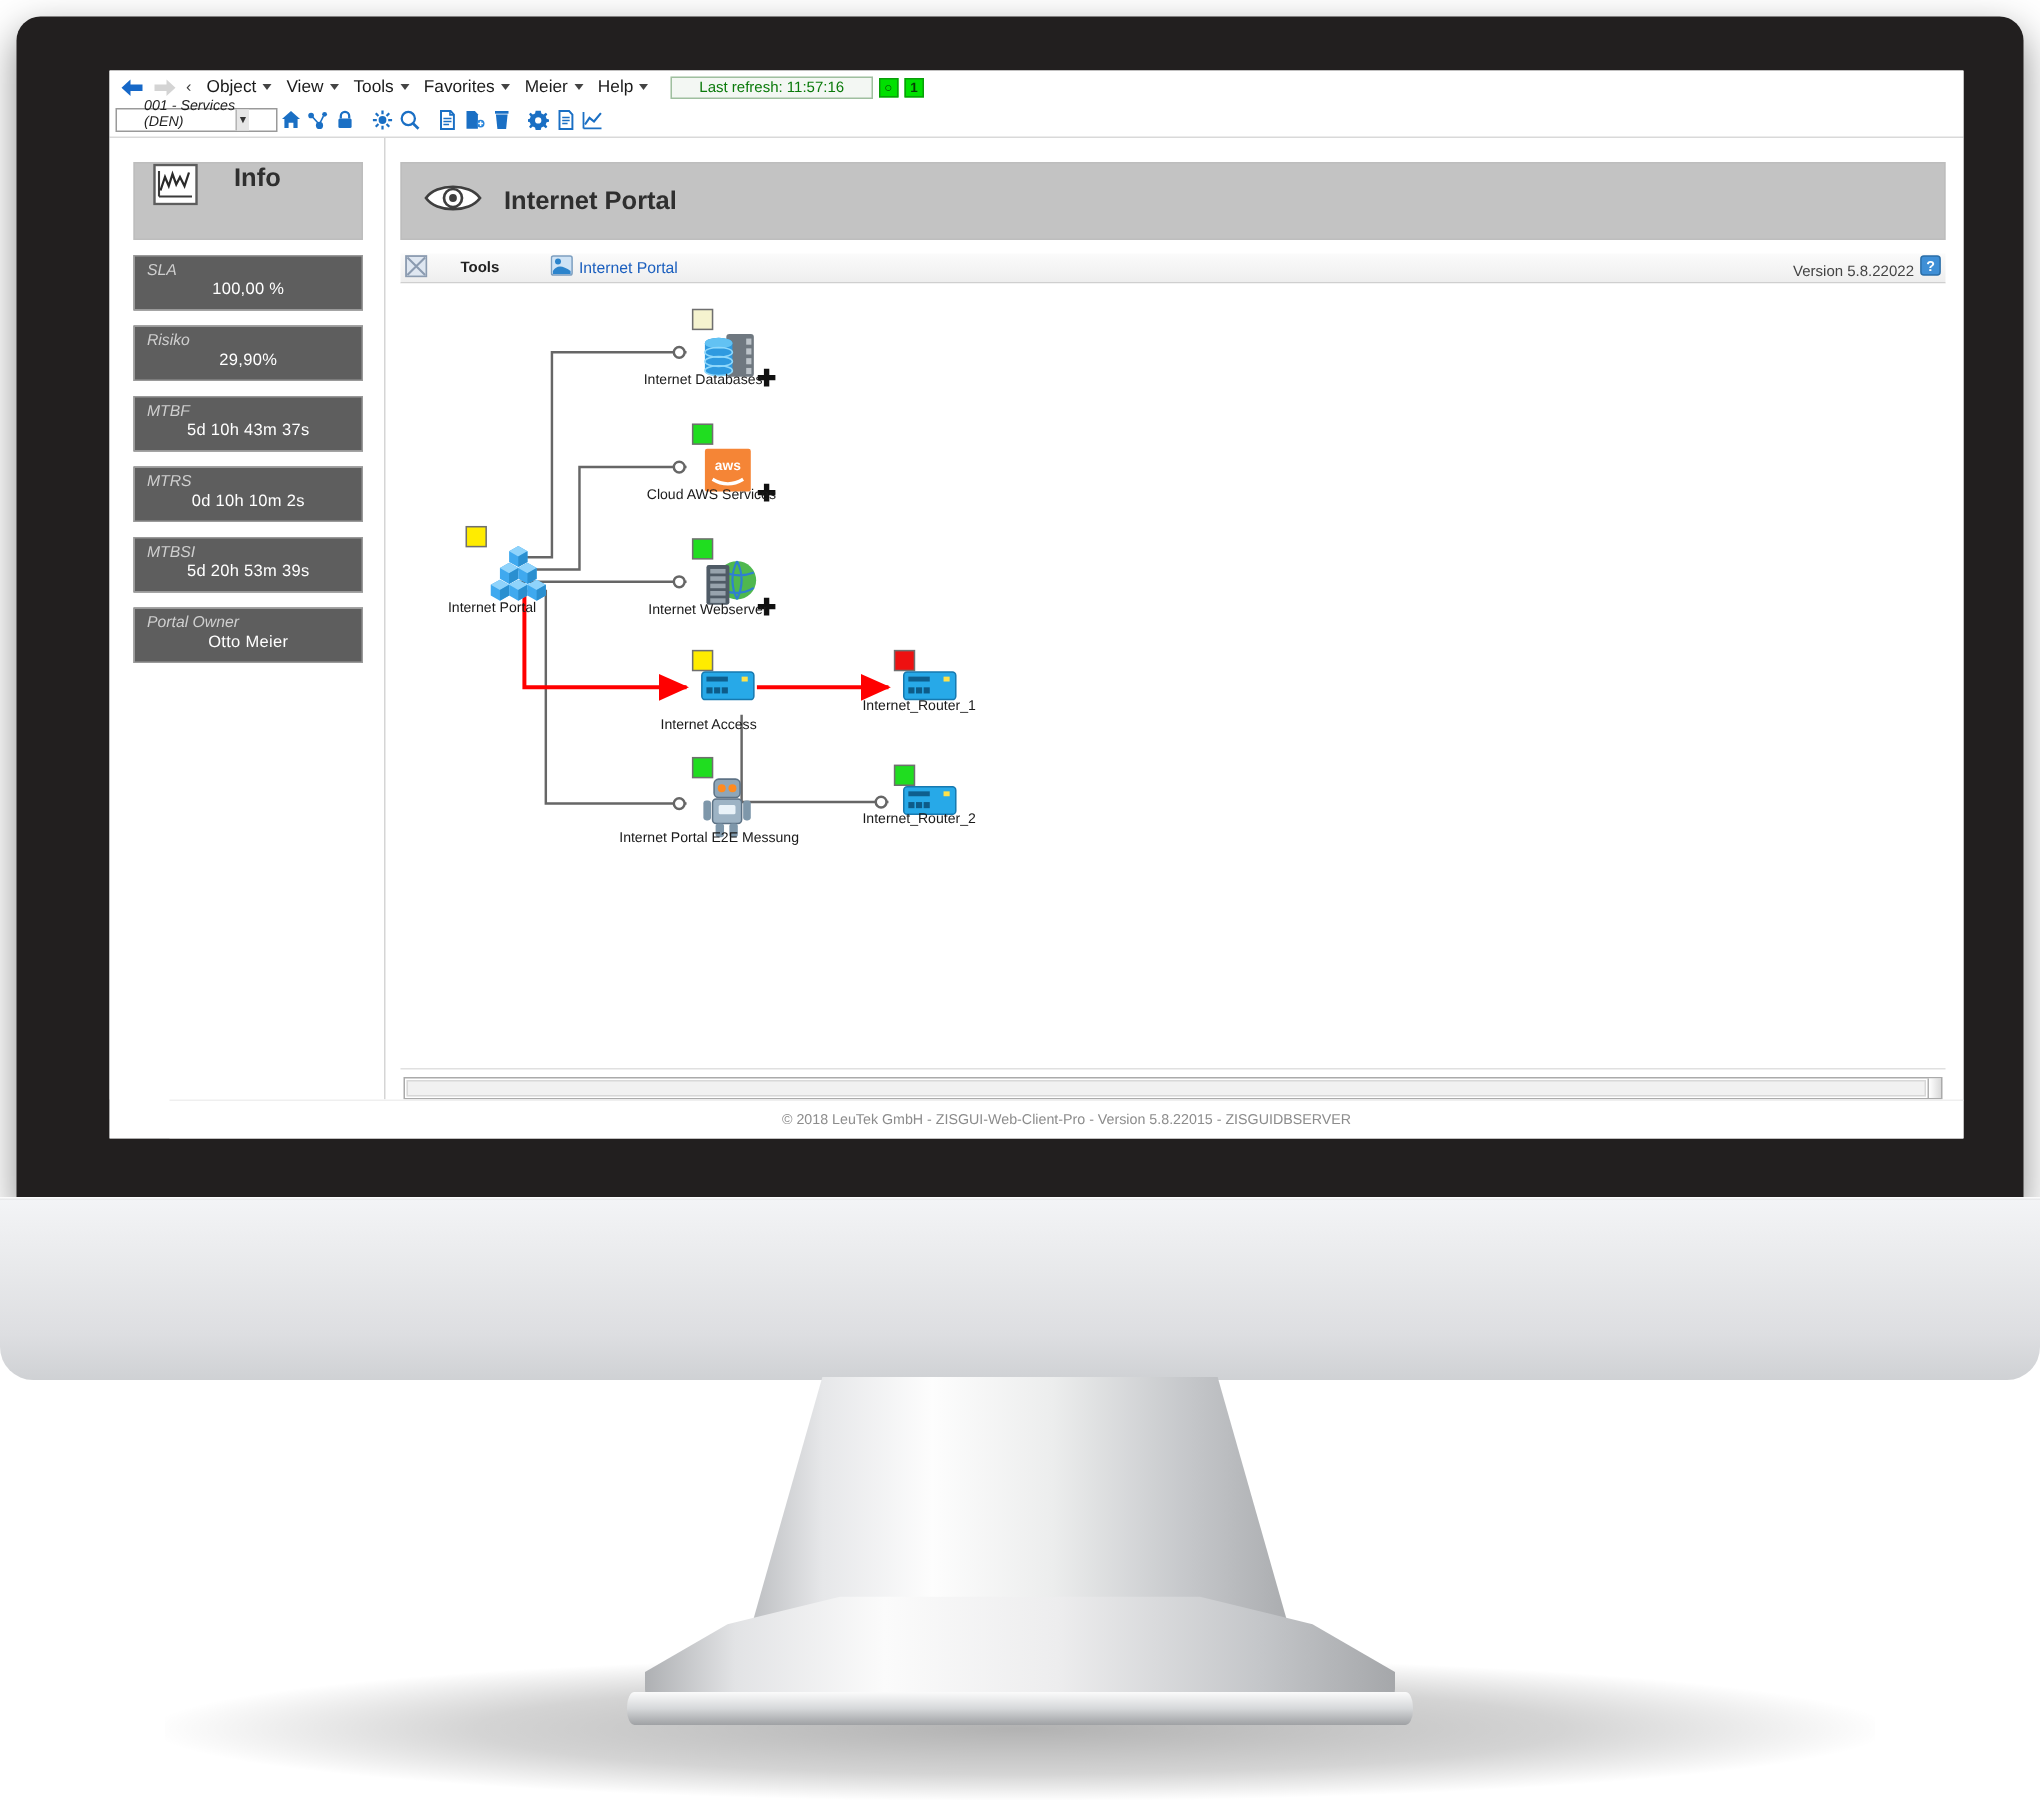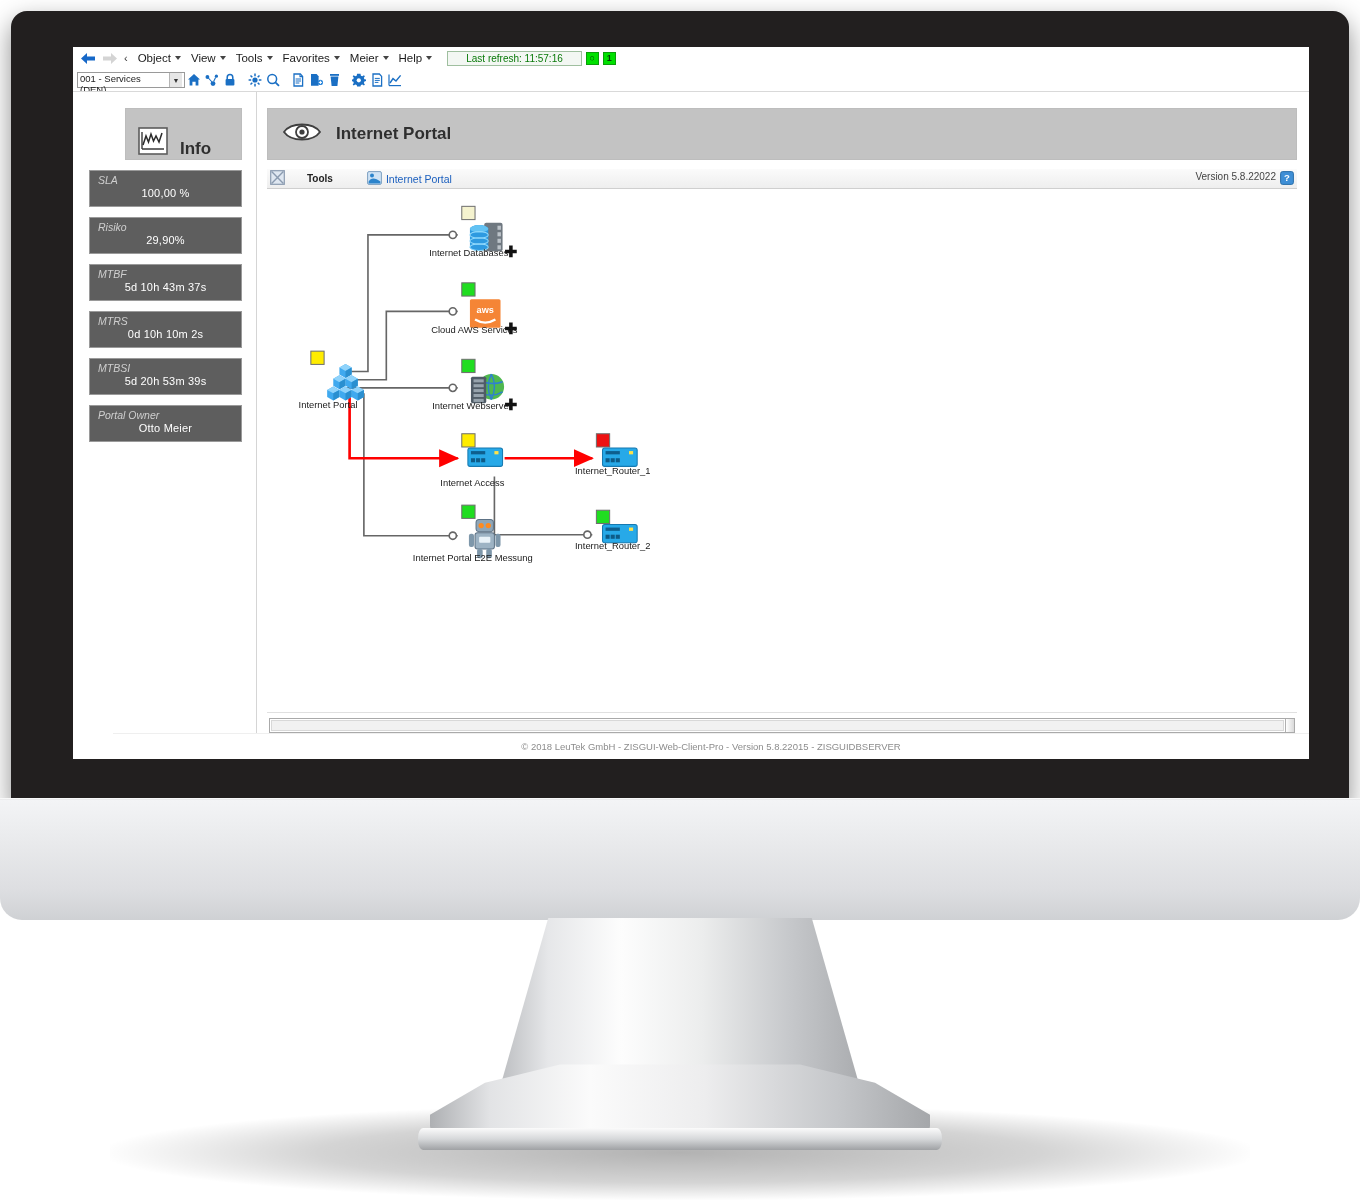--- a/index.html
+++ b/index.html
@@ -81,40 +81,40 @@
   }
 
   
   .toolbar {
     height: 22px; display: flex; align-items: center; gap: 0; padding: 0 4px;
     background: #ffffff; flex: 0 0 auto;
   }
   .ctx-select {
     width: 108px; height: 16px; font-size: 9.5px; font-family: "Liberation Sans", sans-serif;
     border: 1px solid #9a9a9a; background: #fff; color: #222;
-    padding: 0 2px; display: flex; align-items: flex-start; justify-content: space-between;
+    padding: 0 18px; display: flex; align-items: flex-end; justify-content: space-between; font-style: italic;
   }
   .ctx-select .sel-caret {
     width: 13px; height: 14px; background: #e6e6e6; border-left: 1px solid #b5b5b5;
     display: flex; align-items: center; justify-content: center; font-size: 7px; color: #333;
   }
   .tb-icon { width: 18px; height: 20px; display:flex; align-items:center; justify-content:center; }
   .tb-icon:first-of-type { margin-left: 8px; }
   .tb-gap { width: 7px; }
   .toolbar-underline { height: 1px; background: #d9d9d9; }
 
   
   .body-wrap { flex: 1 1 auto; display: flex; min-height: 0; background:#fff; }
   .left-col { width: 184px; flex: 0 0 184px; border-right: 1px solid #d5d5d5; padding: 16px 14px 0 16px; }
   .right-col { flex: 1 1 auto; min-width: 0; display: flex; flex-direction: column; padding: 16px 12px 0 10px; }
 
   
   .info-head {
     height: 52px; background: #c3c3c3; border: 1px solid #bdbdbd;
-    display: flex; align-items: flex-end; gap: 12px; padding: 0 12px; margin-left: 36px;
+    display: flex; align-items: flex-start; gap: 24px; padding: 0 12px;
   }
   .info-head-label { font-size: 17px; color: #2f2f2f; font-weight: bold; }
   .kpi {
     margin-top: 10px; background: #5e5e5e; border: 1px solid #9a9a9a;
     padding: 3px 8px 7px 8px; color: #fff;
   }
   .kpi-label { font-size: 10.5px; font-style: italic; color: #cfcfcf; }
   .kpi-value { font-size: 11px; text-align: center; margin-top: 1px; letter-spacing: .2px; }
 
   
@@ -125,21 +125,21 @@
   .view-title { font-size: 17px; font-weight: bold; color: #2f2f2f; }
 
   
   .subbar {
     margin-top: 9px; height: 20px; display: flex; align-items: center;
     background: linear-gradient(180deg,#fbfbfb,#eeeeee); border-bottom: 1px solid #cfcfcf;
     padding: 0 3px; font-size: 10.5px;
   }
   .subbar-tools { color: #222; font-weight: bold; margin-left: 22px; font-size: 10px; }
   .bc-link { color: #1b5fbe; font-size: 10.5px; }
-  .subbar-right { margin-left: auto; display:flex; align-items:flex-start; gap:4px; font-size: 10px; color:#444; }
+  .subbar-right { margin-left: auto; display:flex; align-items:flex-end; gap:4px; font-size: 10px; color:#444; }
 
   
   .canvas-wrap { flex: 1 1 auto; position: relative; background: #ffffff; border-bottom: 1px solid #e0e0e0; min-height:0; }
   #diagram { position: absolute; inset: 0; }
 
   
   .hscroll {
     height: 15px; margin: 5px 2px 0 2px; display: flex; align-items: stretch;
     border: 1px solid #aaaaaa; background: #ffffff;
   }

